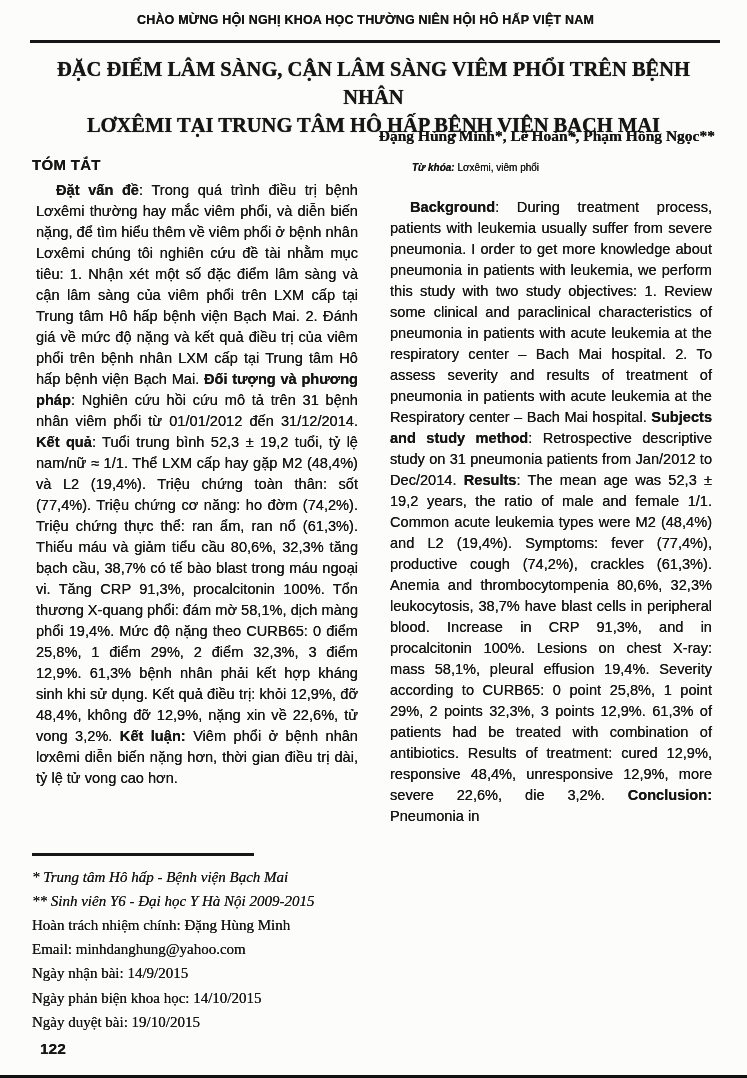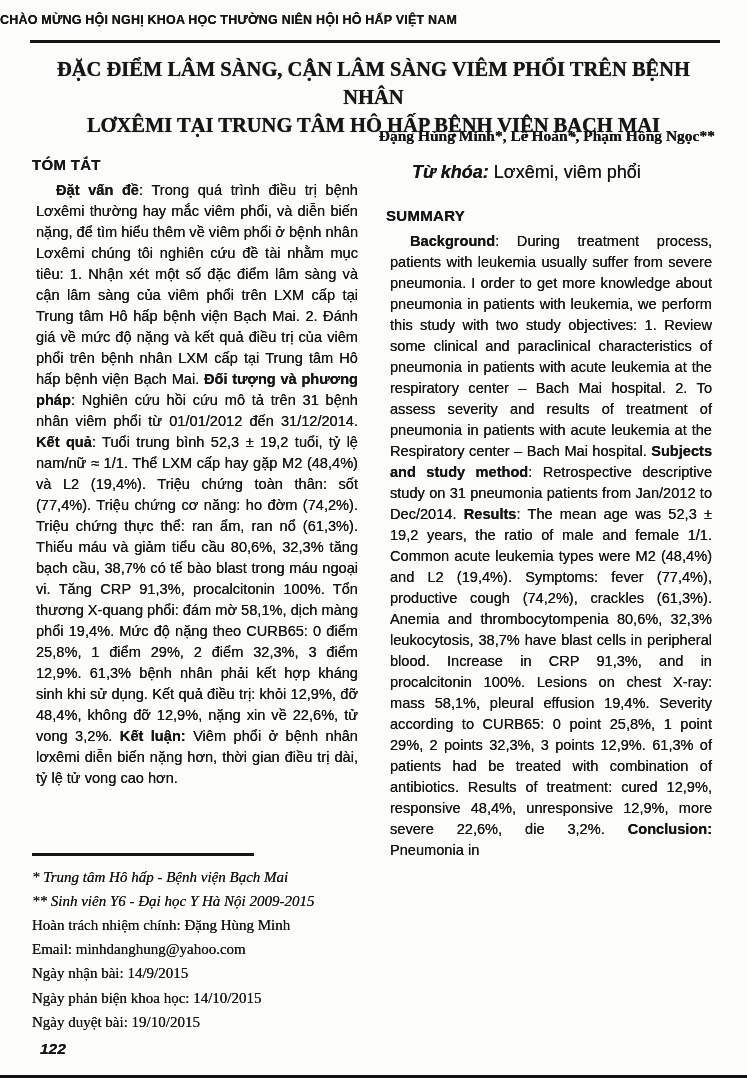--- a/index.html
+++ b/index.html
@@ -1,48 +1,48 @@
 <!DOCTYPE html>
 <html><head>
 <meta charset="utf-8">
 <style>
   html,body{margin:0;padding:0;background:#9a9a9a;}
   .page{position:relative;width:747px;height:1078px;background:#fcfcfa;color:#161616;
         font-family:"Liberation Sans",sans-serif;overflow:hidden;margin:0 auto;
         -webkit-font-smoothing:antialiased;}
-  .running-head{position:absolute;top:13px;left:0;right:16px;
+  .running-head{position:absolute;top:13px;left:0;right:16px;text-align:center;
         font-size:12.5px;font-weight:700;letter-spacing:.2px;text-shadow:0 0 .6px currentColor;}
   .head-rule{position:absolute;top:40px;left:30px;width:690px;height:2.5px;background:#161616;}
   .article-title{position:absolute;top:55px;left:34px;right:34px;text-align:center;
         font-family:"Liberation Serif",serif;font-weight:700;font-size:20.5px;line-height:28px;
         text-shadow:0 0 .7px currentColor;}
   .authors{position:absolute;top:127px;right:32px;font-family:"Liberation Serif",serif;
         font-weight:700;font-size:15.5px;text-shadow:0 0 .5px currentColor;}
   .col{position:absolute;top:156px;width:330px;}
   .col-left{left:32px;height:900px;}
   .col-right{left:386px;}
   .section-heading{font-weight:700;font-size:15px;margin:0 0 7px 0;letter-spacing:.3px;
         text-shadow:0 0 .6px currentColor;}
   .body-text{font-size:14.6px;line-height:21px;text-align:justify;margin:4px;
         text-indent:20px;text-shadow:0 0 .45px currentColor;}
   .body-text .seg-b{font-weight:700;}
-  .keywords{font-size:18px;margin:6px 0 24px 0;text-indent:26px;
+  .keywords{font-size:10px;margin:6px 0 24px 0;text-indent:26px;
         text-shadow:0 0 .45px currentColor;}
   .keywords .seg-b{font-weight:700;}
   .keywords .seg-i{font-style:italic;}
   .en-title{font-family:"Liberation Serif",serif;font-weight:700;font-size:17.5px;
         line-height:25px;text-align:center;margin:2px 0 5px 0;text-shadow:0 0 .6px currentColor;}
   .footnote-block{position:absolute;left:0;top:697px;width:330px;
         font-family:"Liberation Serif",serif;font-size:15px;line-height:24.2px;
         text-shadow:0 0 .4px currentColor;}
   .footnote-rule{width:222px;height:2.5px;background:#161616;margin:0 0 9px 0;}
   .fn-line{white-space:nowrap;}
   .fn-line.italic{font-style:italic;}
   .page-number{position:absolute;left:40px;top:1040px;font-weight:700;font-size:15.5px;
-        text-shadow:0 0 .6px currentColor;font-style:italic;}
+        text-shadow:0 0 .6px currentColor;}
   .bottom-rule{position:absolute;left:0;bottom:0;width:747px;height:3px;background:#111;}
 </style>
 </head>
 <body>
 
 <div class="page">
 
   <div class="running-head">CHÀO MỪNG HỘI NGHỊ KHOA HỌC THƯỜNG NIÊN HỘI HÔ HẤP VIỆT NAM</div>
   <div class="head-rule"></div>
 
@@ -66,20 +66,19 @@
           <div class="fn-line">Email: minhdanghung@yahoo.com</div>
           <div class="fn-line">Ngày nhận bài: 14/9/2015</div>
           <div class="fn-line">Ngày phản biện khoa học: 14/10/2015</div>
           <div class="fn-line">Ngày duyệt bài: 19/10/2015</div>
         </div>
     </div>
   </div>
 
   <div class="col col-right">
     <div class="keywords"><span class="seg-b seg-i">Từ khóa:</span><span> Lơxêmi, viêm phổi</span></div>
-    <div class="section-heading">SUMMARY</div>
     <p class="body-text"><span class="seg-b">Background</span><span>: During treatment process, patients with leukemia usually suffer from severe pneumonia. I order to get more knowledge about pneumonia in patients with leukemia, we perform this study with two study objectives: 1. Review some clinical and paraclinical characteristics of pneumonia in patients with acute leukemia at the respiratory center – Bach Mai hospital. 2. To assess severity and results of treatment of pneumonia in patients with acute leukemia at the Respiratory center – Bach Mai hospital. </span><span class="seg-b">Subjects and study method</span><span>: Retrospective descriptive study on 31 pneumonia patients from Jan/2012 to Dec/2014. </span><span class="seg-b">Results</span><span>: The mean age was 52,3 ± 19,2 years, the ratio of male and female   1/1. Common acute leukemia types were M2 (48,4%) and L2 (19,4%). Symptoms: fever (77,4%), productive cough (74,2%), crackles (61,3%). Anemia and thrombocytompenia 80,6%, 32,3% leukocytosis, 38,7% have blast cells in peripheral blood. Increase in CRP 91,3%, and in procalcitonin 100%. Lesions on chest X-ray: mass 58,1%, pleural effusion 19,4%. Severity according to CURB65: 0 point 25,8%, 1 point 29%, 2 points 32,3%, 3 points 12,9%. 61,3% of patients had be treated with combination of antibiotics. Results of treatment: cured 12,9%, responsive 48,4%, unresponsive 12,9%, more severe 22,6%, die 3,2%. </span><span class="seg-b">Conclusion:</span><span>  Pneumonia in</span></p>
   </div>
 
   <div class="page-number">122</div>
   <div class="bottom-rule"></div>
 
 </div>
 
 </body></html>

